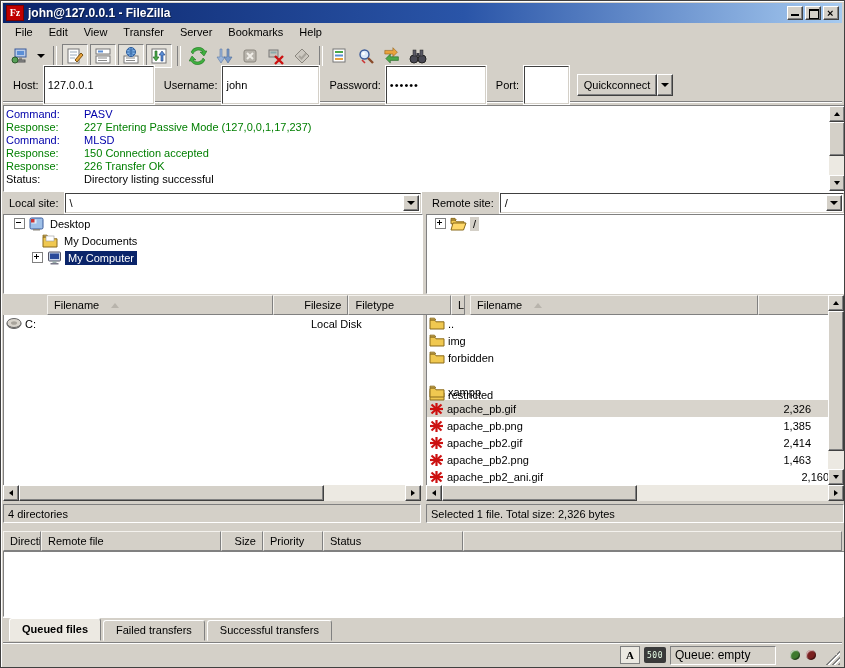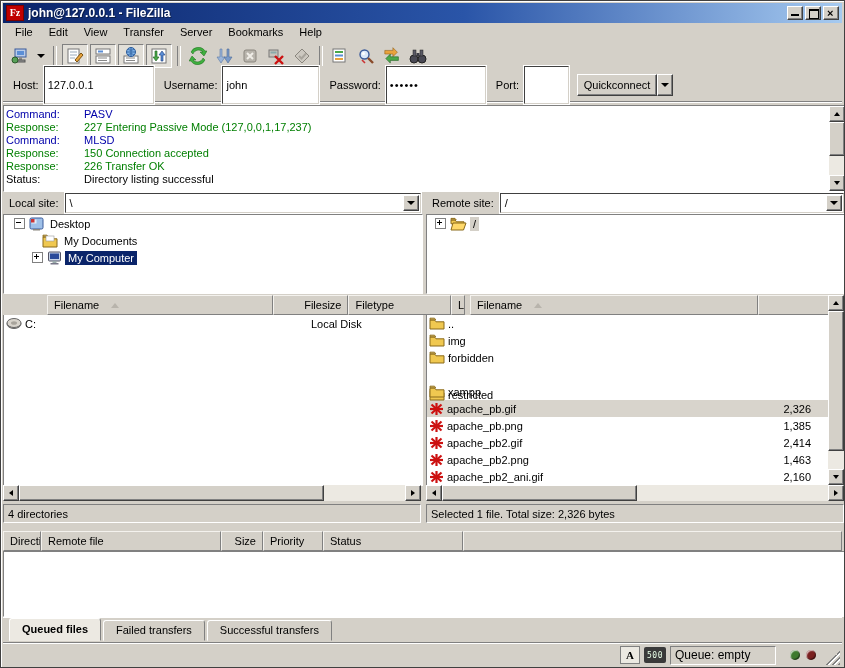--- a/index.html
+++ b/index.html
@@ -537,21 +537,21 @@
         <svg class="icon" width="15" height="14" viewBox="0 0 15 14">
           <g stroke="#cc1111" stroke-width="2.2">
             <path d="M2.5 2.5 L12.5 11.5"></path>
             <path d="M12.5 2.5 L2.5 11.5"></path>
             <path d="M7.5 1 L7.5 13"></path>
             <path d="M1 7 L14 7"></path>
           </g>
         </svg>
         <span>apache_pb2_ani.gif</span>
       </span>
-    <span class="fsize" style="width:88px;padding-right:18px;">2,160</span>
+    <span class="fsize" style="width:88px;">2,160</span>
   </div>
 </div>
 <div class="abs" style="left:827px;top:294px;width:16px;height:190px;background:#ece9e2;">
   <div class="sb-btn" style="top:0;left:0;">
       <span class="t-up"></span>
     </div>
   <div class="sb-thumb" style="top:16px;left:0;width:16px;height:140px;"></div>
   <div class="sb-btn" style="bottom:0;left:0;">
       <span class="t-down"></span>
     </div>

